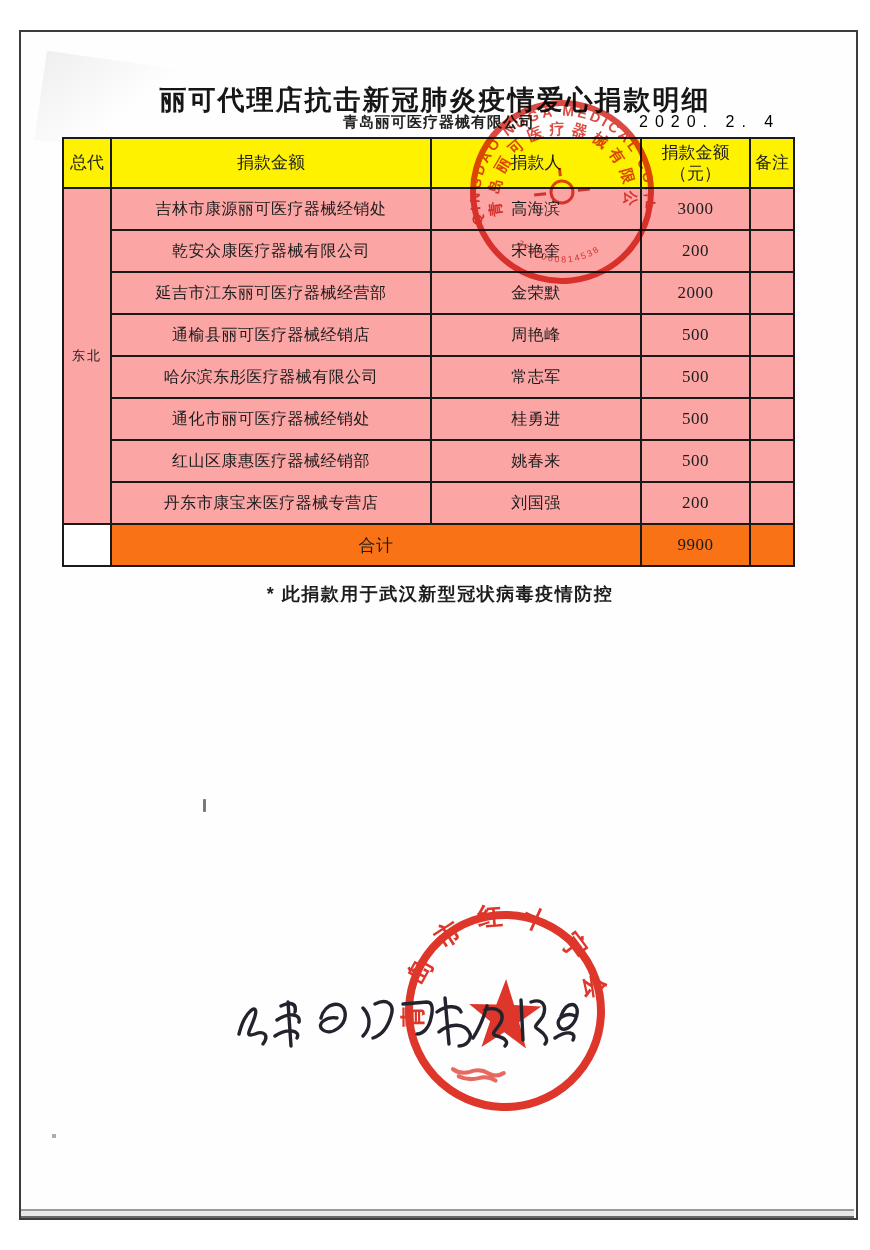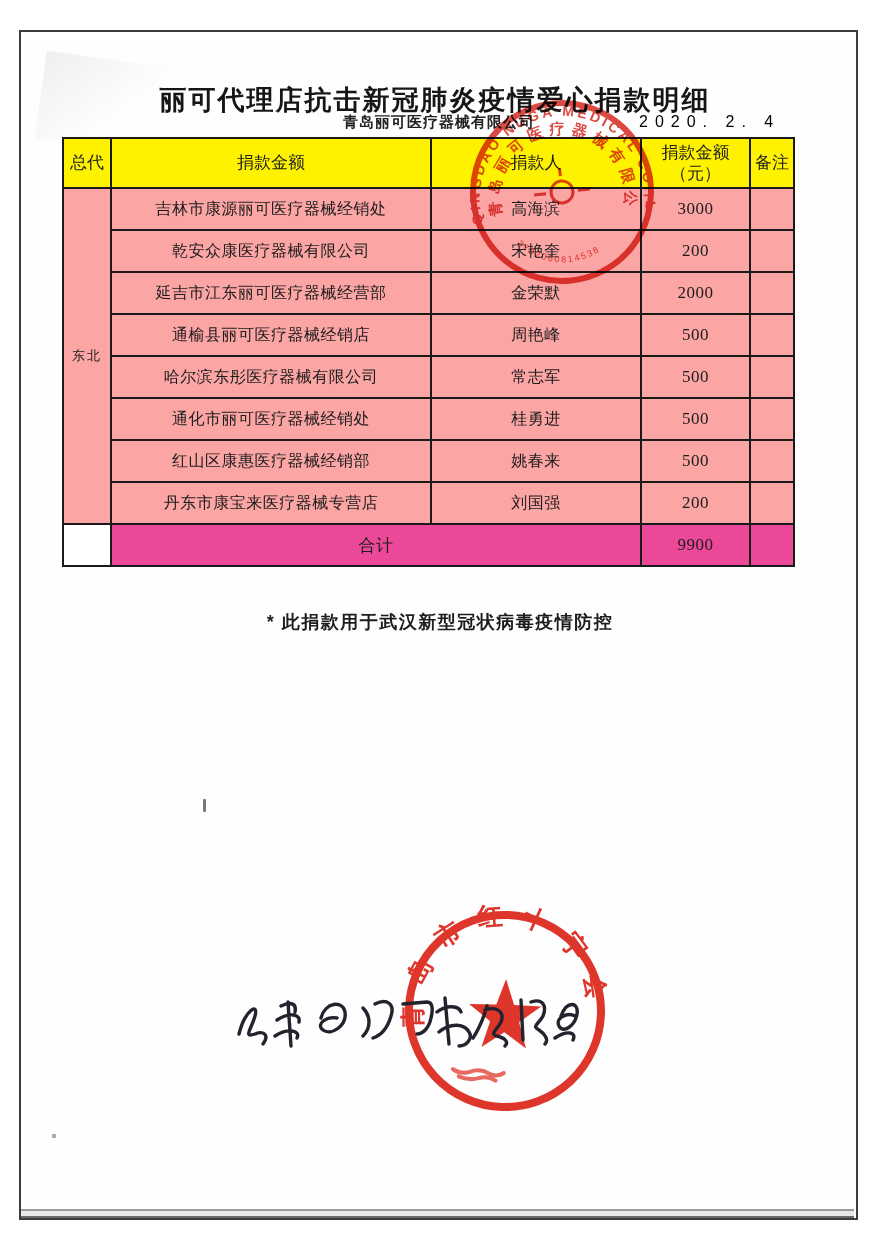--- a/index.html
+++ b/index.html
@@ -44,25 +44,25 @@
     border:2px solid #1a1a1a;text-align:center;vertical-align:middle;
     padding:0;overflow:hidden;
   }
   table.donation th{
     background:#fff200;font-weight:normal;font-size:17px;height:48px;
     white-space:pre-line;line-height:1.25;
   }
   table.donation td{font-size:16px;height:40px;background:#fca5a5;letter-spacing:0.5px;}
   table.donation td.amount{font-size:17px;margin-top:40px;}
   table.donation td.region-cell{font-size:13px;letter-spacing:2px;}
-  table.donation tr.total-row td{background:#ec4899;font-size:17px;height:40px;}
+  table.donation tr.total-row td{background:#f97316;font-size:17px;height:40px;}
   table.donation tr.total-row td.blank-left{background:#ffffff;}
   .footnote{
     position:absolute;left:20px;top:582px;width:840px;text-align:center;
-    font-size:18px;font-weight:bold;letter-spacing:1.5px;color:#1d1d1d;margin-top:28px;
+    font-size:18px;font-weight:bold;letter-spacing:1.5px;color:#1d1d1d;
   }
   .seal{position:absolute;mix-blend-mode:multiply;pointer-events:none;}
   .seal-company{left:462px;top:92px;opacity:.88;transform:rotate(-6deg);}
   .seal-redcross{left:399px;top:905px;opacity:.92;transform:rotate(2deg);}
   .handwriting{position:absolute;left:225px;top:972px;pointer-events:none;}
   .ink-speck{
     position:absolute;left:203px;top:799px;width:3px;height:13px;background:#4c4c4c;
     opacity:.75;border-radius:1px;box-shadow:0 16px 0 -5px rgba(70,70,70,.5);
   }
   .speck2{position:absolute;left:52px;top:1134px;width:4px;height:4px;background:#777;opacity:.6;}

